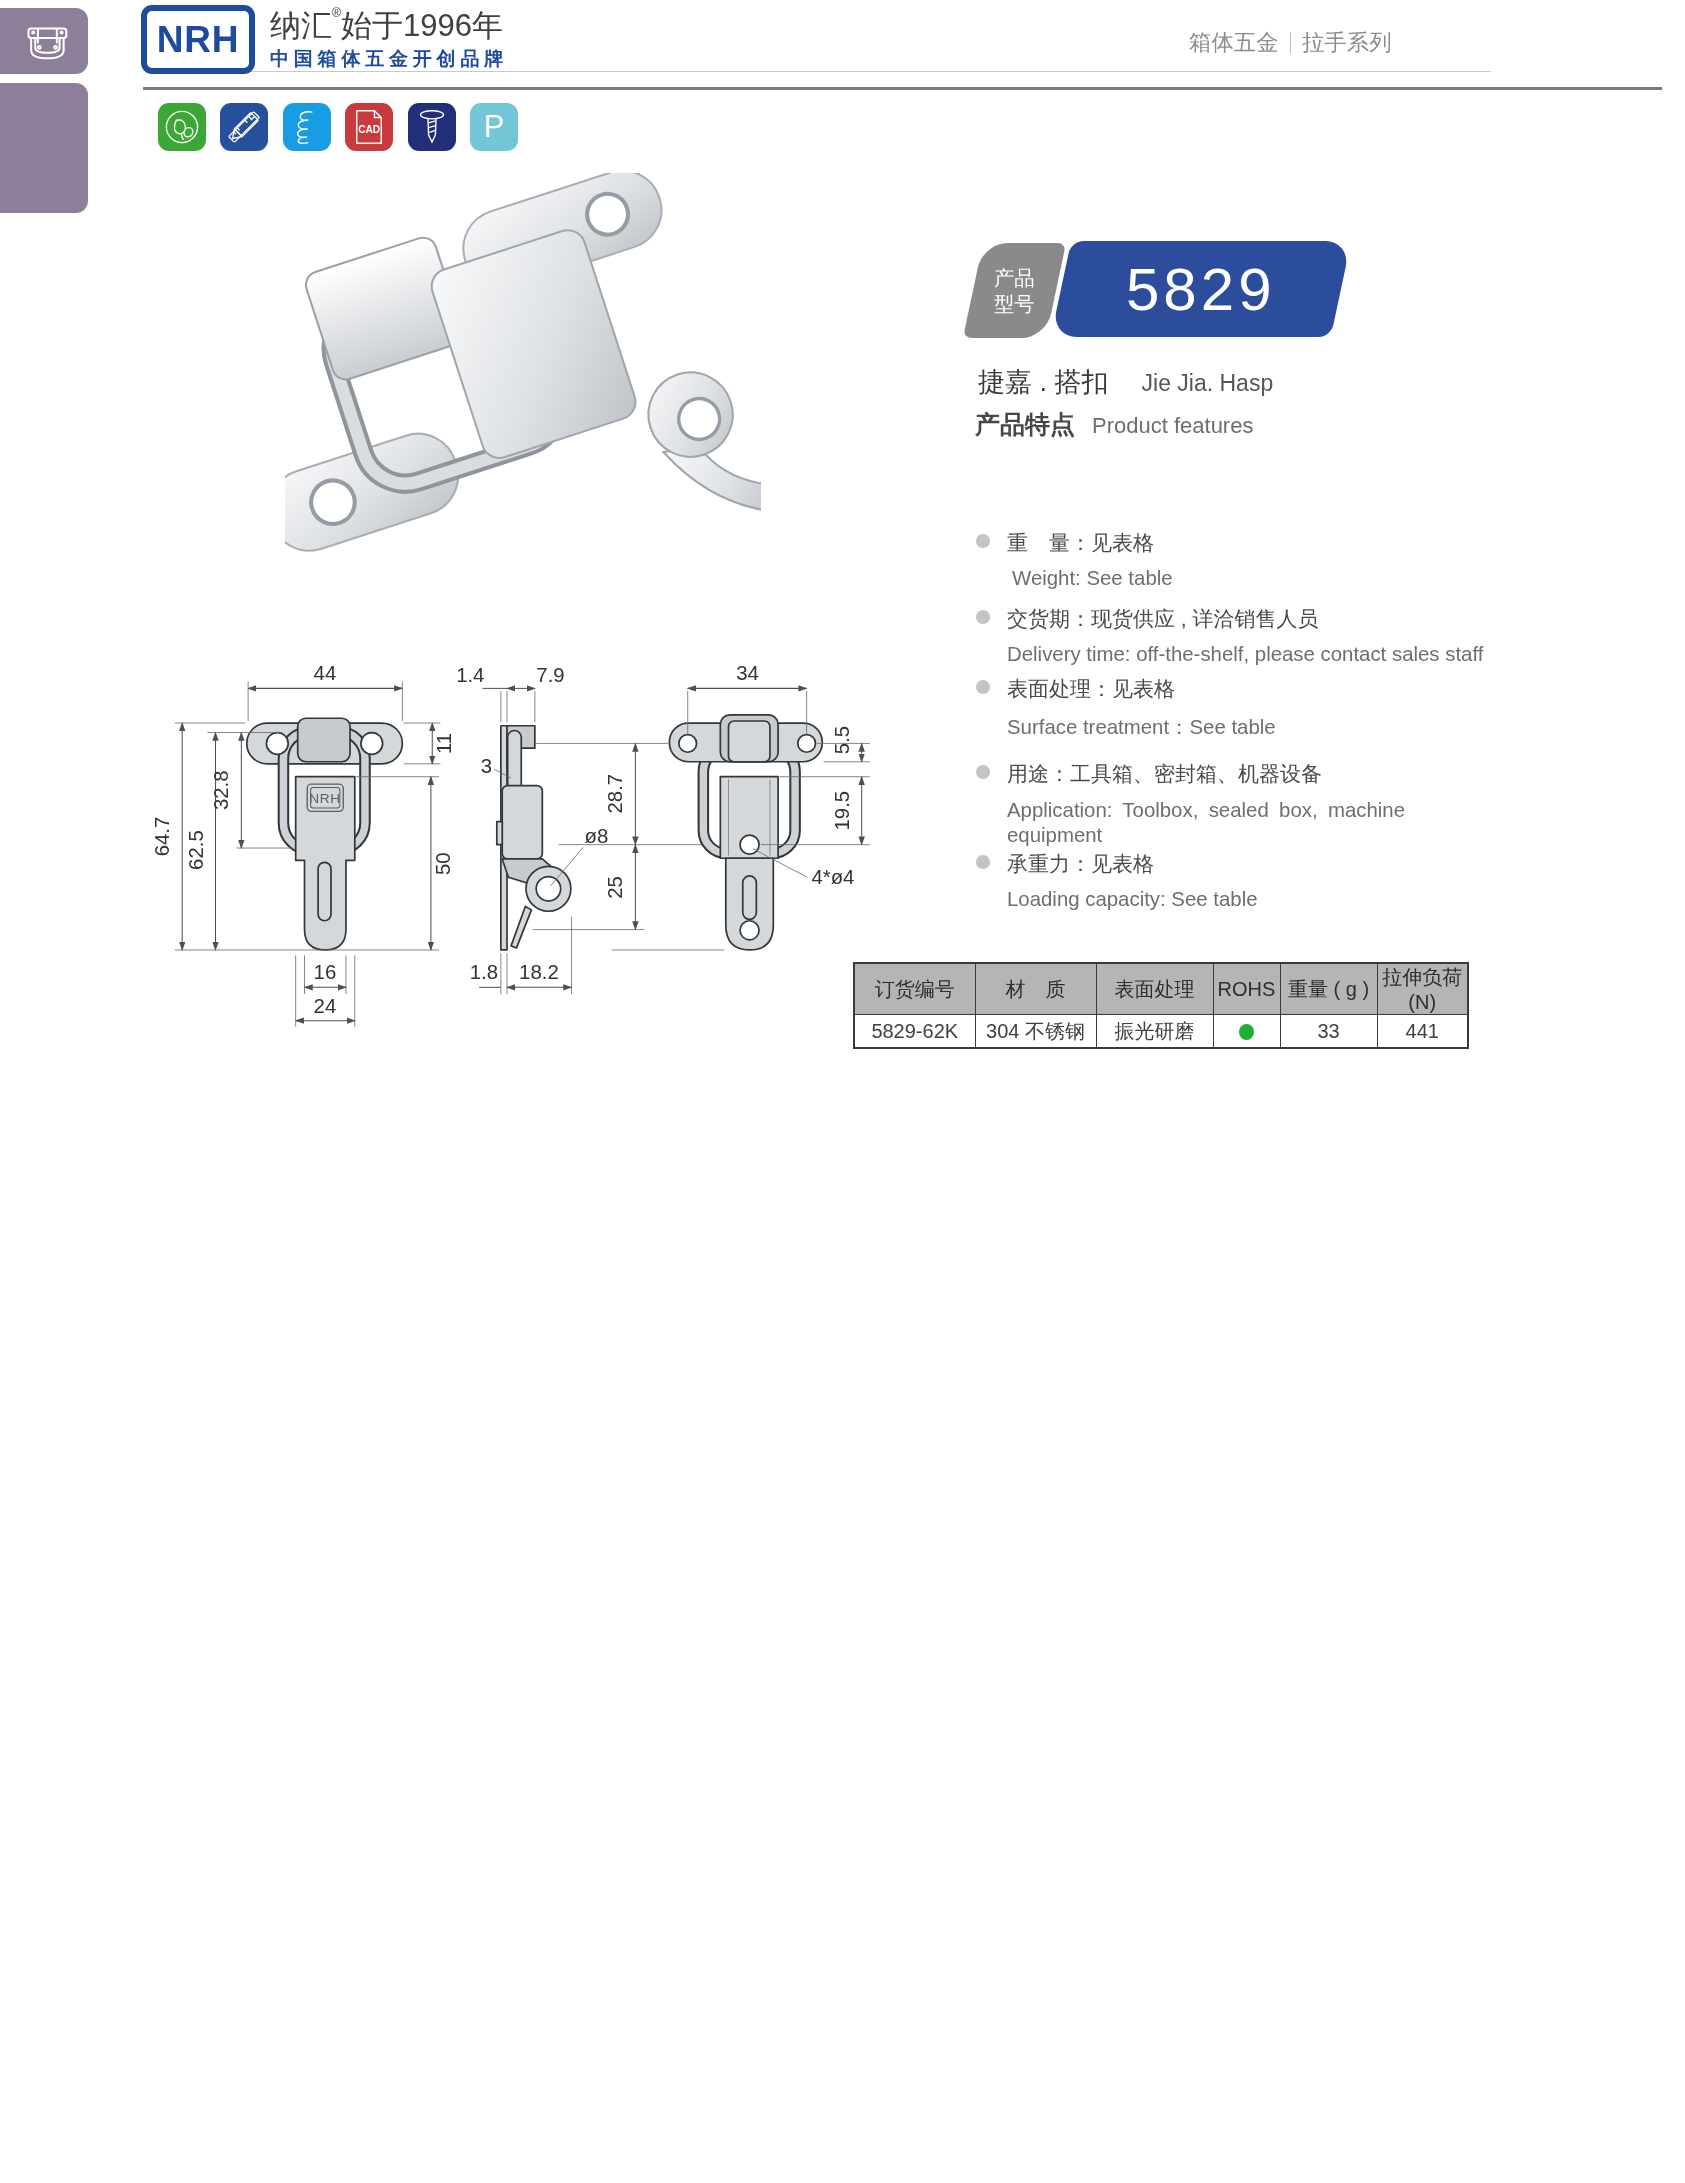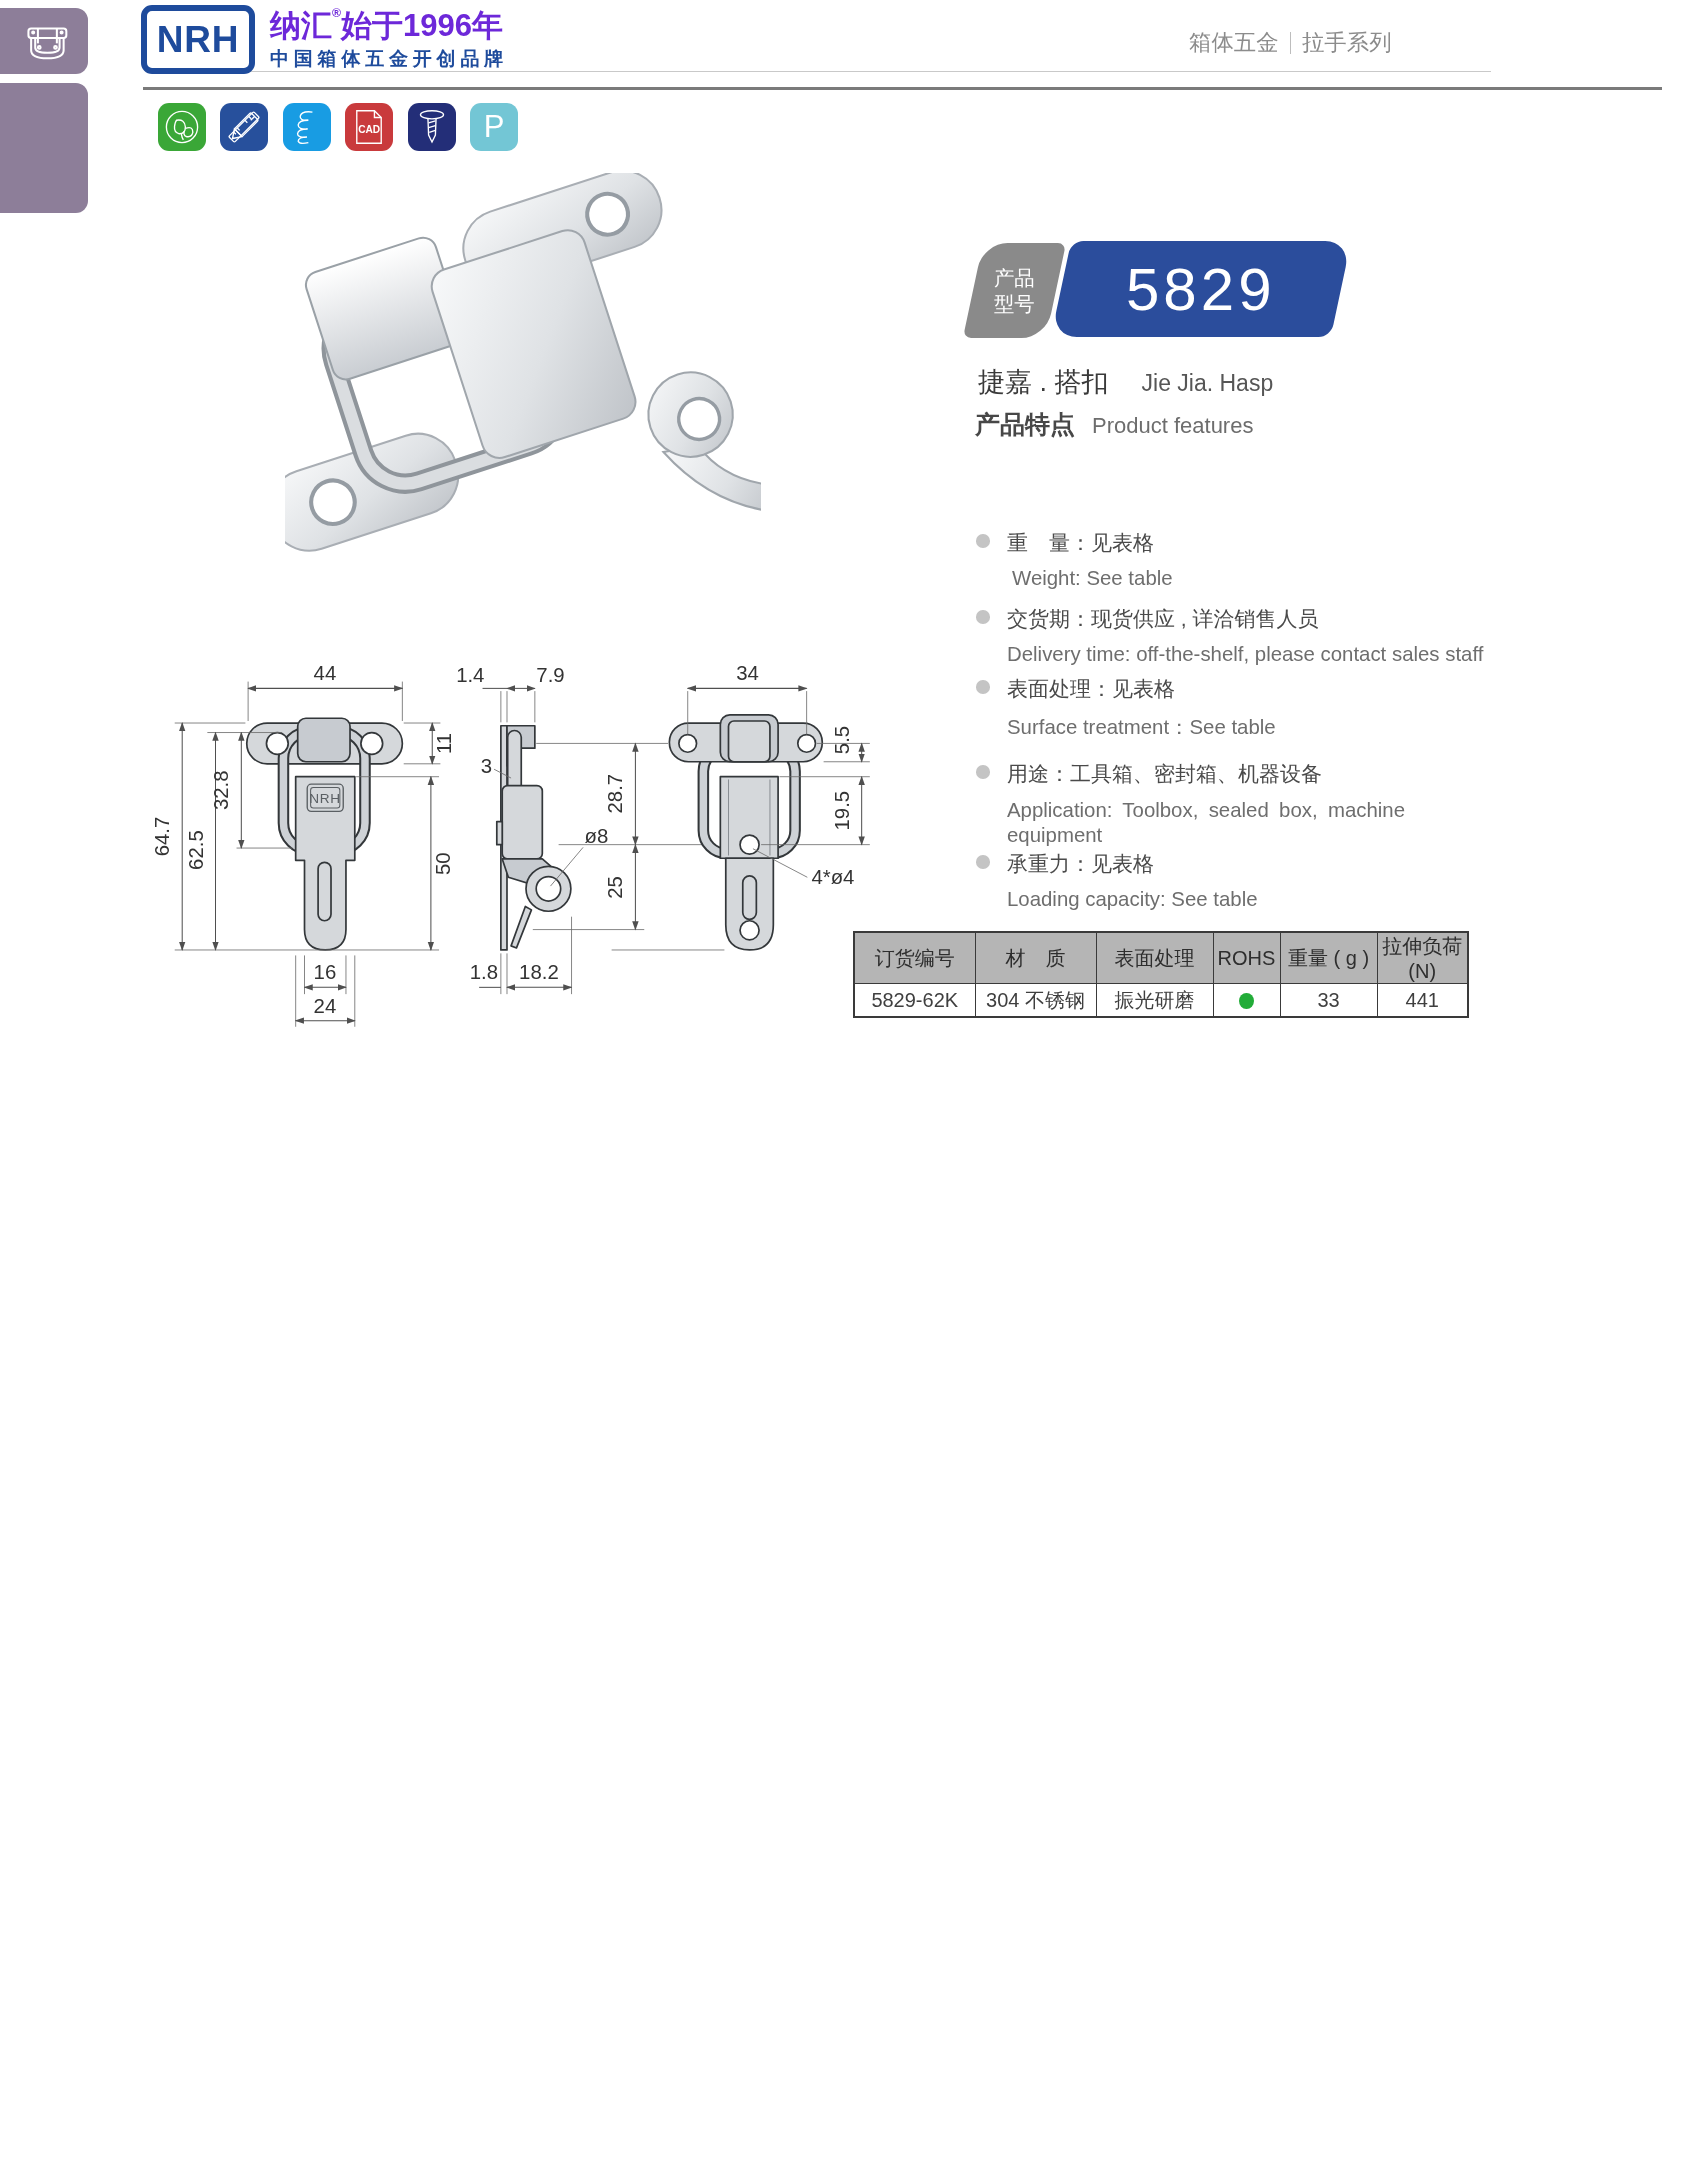--- a/index.html
+++ b/index.html
@@ -11,21 +11,21 @@
   .side-block{position:absolute;left:0;background:#8d7e99;border-radius:0 12.2px 12.2px 0;}
   .side-b1{top:8.2px;width:88px;height:66px;}
   .side-b2{top:83px;width:88px;height:130px;}
 
   
   .hline1{position:absolute;left:156px;top:71px;width:1335px;height:1.4px;background:#c9c9c9;}
   .hline2{position:absolute;left:143px;top:87px;width:1519px;height:3.4px;background:#7a7a7a;}
   .logo{position:absolute;left:141px;top:5.4px;width:102px;height:57px;background:#fff;
         border:6.1px solid #1e4b9c;border-radius:11px;display:flex;align-items:center;justify-content:center;
         color:#1e4b9c;font-size:37px;font-weight:bold;letter-spacing:0.7px;}
-  .brand{position:absolute;left:270px;top:5.4px;color:#6d28d9;font-size:31px;font-weight:bold;white-space:nowrap;}
+  .brand{position:absolute;left:270px;top:5.4px;color:#404040;font-size:31px;font-weight:normal;white-space:nowrap;}
   .brand sup{font-size:12.2px;vertical-align:19px;}
   .brand-sub{position:absolute;left:270px;top:46px;color:#1e4b9c;font-size:19px;font-weight:bold;letter-spacing:4.8px;white-space:nowrap;}
   .breadcrumb{position:absolute;left:1189px;top:27px;display:flex;align-items:center;gap:11px;
               color:#8c8c8c;font-size:22.4px;text-align:center;}
   .crumb-div{width:1.4px;height:22px;background:#bdbdbd;}
 
   
   .ficon{position:absolute;top:103px;width:48px;height:48px;border-radius:11px;
          display:flex;align-items:center;justify-content:center;color:#fff;}
   .ficon svg{display:block;}
@@ -47,21 +47,21 @@
   .feat-title{position:absolute;left:975px;top:408px;display:flex;align-items:baseline;gap:17px;white-space:nowrap;}
   .feat-title .cn{font-size:25px;font-weight:bold;color:#474747;}
   .feat-title .en{font-size:22px;color:#6d6d6d;}
   .feat-item{position:absolute;left:976px;width:516px;}
   .feat-item .dot{position:absolute;left:0;top:5.4px;width:13.6px;height:13.6px;border-radius:50%;background:#c4c4c4;}
   .feat-item .cn{margin-left:31px;font-size:21px;color:#4a4a4a;white-space:nowrap;}
   .feat-item .en{margin-left:31px;margin-top:10.2px;font-size:20.4px;color:#6e6e6e;white-space:nowrap;}
   .feat-item .en.wrap{white-space:normal;max-width:398px;text-align:justify;line-height:24.5px;}
 
   
-  .spec{position:absolute;left:853px;top:931px;border-collapse:collapse;table-layout:fixed;}
+  .spec{position:absolute;left:853px;top:962px;border-collapse:collapse;table-layout:fixed;}
   .spec th,.spec td{border:1.4px solid #3a3a3a;text-align:center;padding:0;}
   .spec th{background:#b5b5b5;height:31px;font-size:20px;font-weight:normal;color:#2e2e2e;}
   .spec td{background:#fff;height:32px;font-size:20px;color:#3f3f3f;}
   .spec{border:2px solid #3a3a3a;}
   .rohs-dot{display:inline-block;width:15px;height:16.3px;border-radius:50%;background:#22ac38;vertical-align:middle;}
 
   
   .part{fill:#d5d8db;stroke:#33373a;stroke-width:2.5;stroke-linejoin:round;}
   .part2{fill:#c7cbd0;stroke:#33373a;stroke-width:2.5;stroke-linejoin:round;}
   .hole{fill:#ffffff;stroke:#33373a;stroke-width:2.5;}

